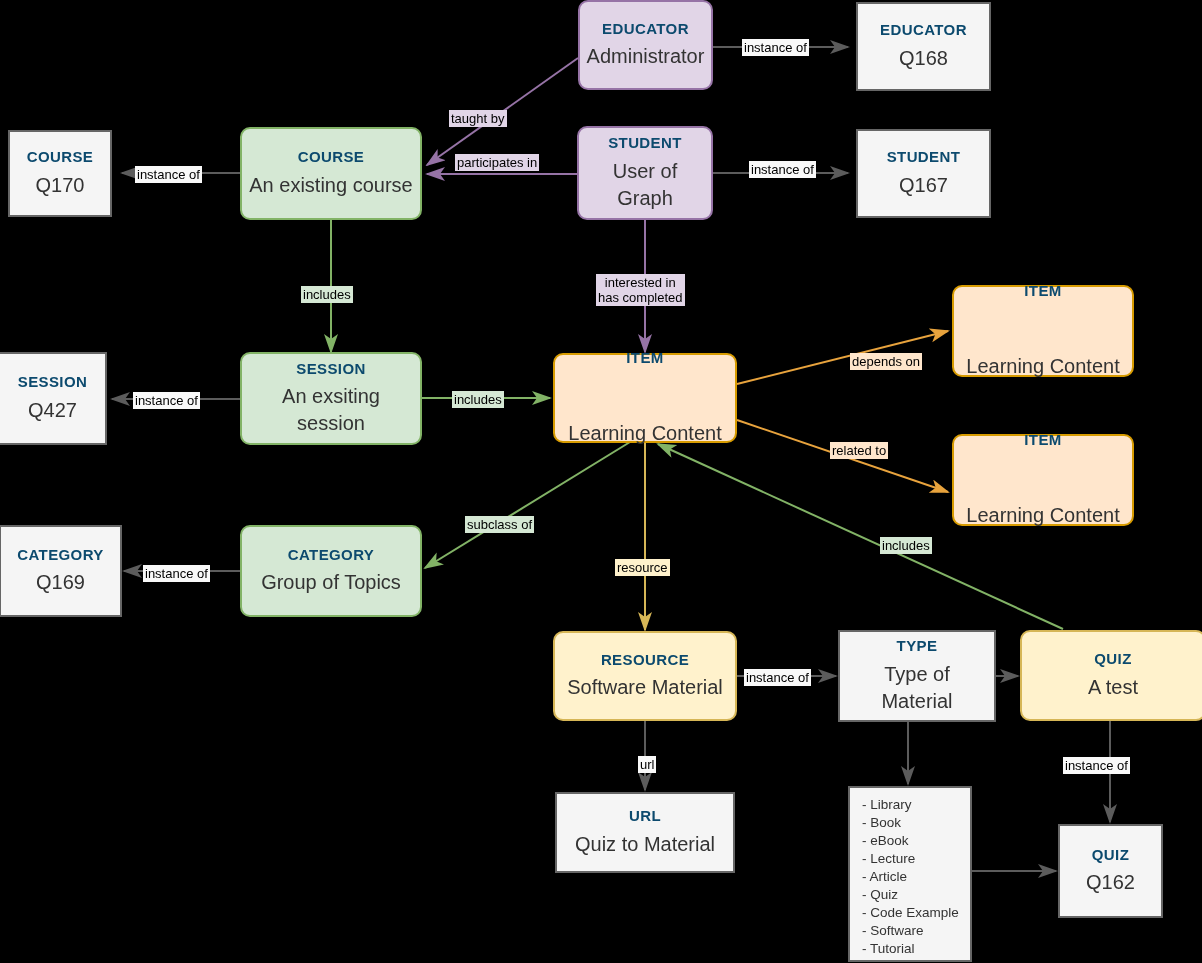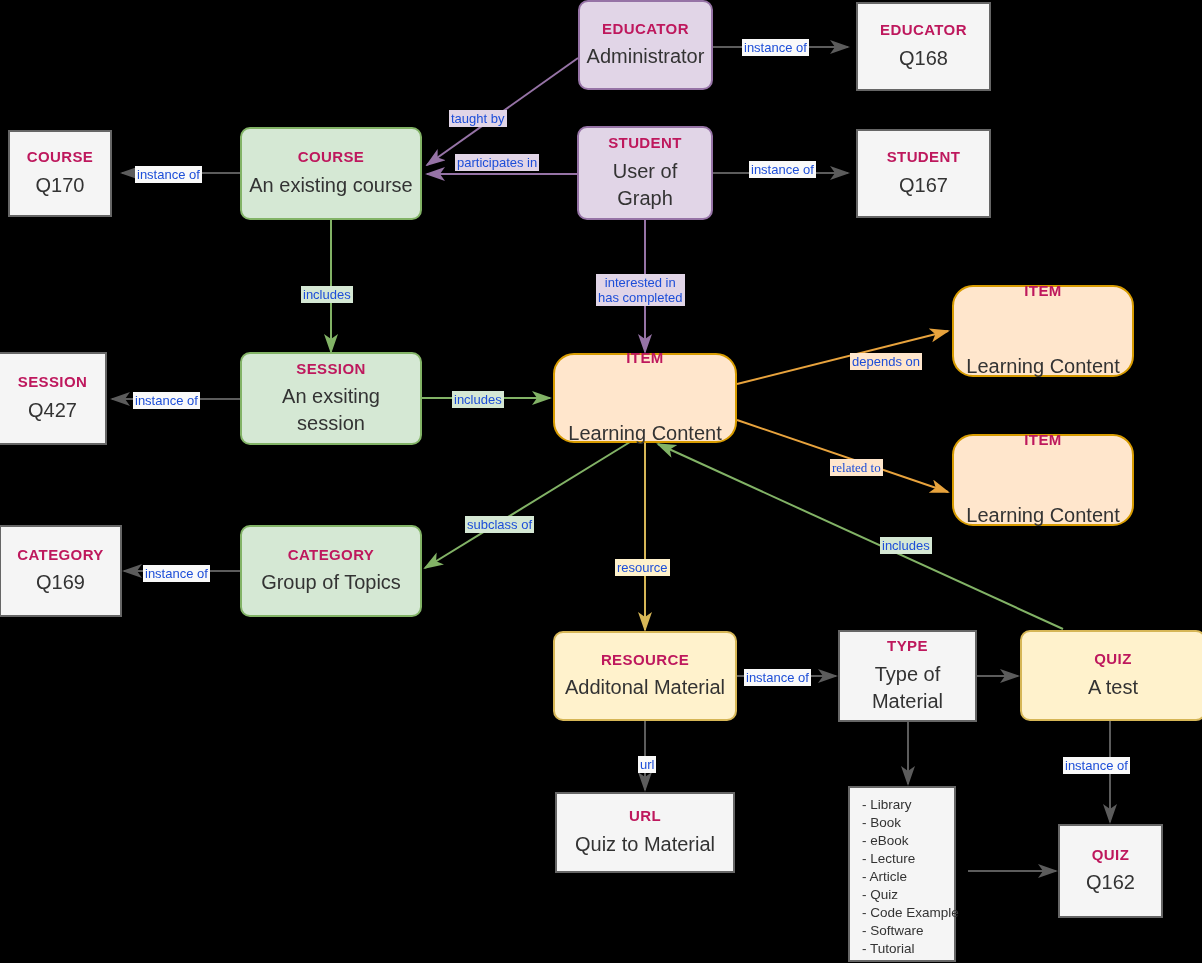--- a/index.html
+++ b/index.html
@@ -29,34 +29,34 @@
     display: flex;
     flex-direction: column;
     align-items: center;
     justify-content: center;
     text-align: center;
     padding: 4px 6px;
   }
   .node .title {
     font-weight: bold;
     font-size: 15px;
-    color: #be185d;
+    color: #0c4a6e;
     letter-spacing: 0.4px;
     line-height: 1.25;
   }
   .node .subtitle {
     font-size: 20px;
     color: #333333;
     line-height: 1.35;
     margin-top: 5px;
   }
   
   .n-green  { background: #d5e8d4; border: 2px solid #82b366; border-radius: 10px; }
   .n-purple { background: #e1d5e7; border: 2px solid #9673a6; border-radius: 10px; }
-  .n-orange { background: #ffe6cc; border: 2px solid #d79b00; border-radius: 21px; gap: 47px; }
+  .n-orange { background: #ffe6cc; border: 2px solid #d79b00; border-radius: 10px; gap: 47px; }
   .n-yellow { background: #fff2cc; border: 2px solid #d6b656; border-radius: 10px; }
   .n-gray   { background: #f5f5f5; border: 2px solid #666666; border-radius: 0; }
 
   .listbox {
     position: absolute;
     box-sizing: border-box;
     background: #f5f5f5;
     border: 2px solid #666666;
     padding: 8px 10px 8px 12px;
     text-align: left;
@@ -67,21 +67,21 @@
   .listbox .li {
     font-size: 13.5px;
     color: #333333;
     line-height: 18px;
     white-space: nowrap;
   }
 
   .edge-label {
     position: absolute;
     font-size: 13px;
-    color: #1d4ed8;
+    color: #000000;
     line-height: 15px;
     padding: 1px 2px;
     white-space: pre;
     text-align: center;
     box-sizing: border-box;
   }
   .lbl-gray   { background: #f9f9f9; }
   .lbl-green  { background: #d5e8d4; }
   .lbl-purple { background: #e1d5e7; }
   .lbl-orange { background: #ffe6cc; }
@@ -214,44 +214,44 @@
     <div class="subtitle">Q169</div>
   </div>
 
   <div class="node n-green" style="left:240px; top:525px; width:182px; height:92px;">
     <div class="title">CATEGORY</div>
     <div class="subtitle">Group of Topics</div>
   </div>
 
   <div class="node n-yellow" style="left:553px; top:631px; width:184px; height:90px;">
     <div class="title">RESOURCE</div>
-    <div class="subtitle">Additonal Material</div>
-  </div>
-
-  <div class="node n-gray" style="left:838px; top:630px; width:139px; height:92px;">
+    <div class="subtitle">Software Material</div>
+  </div>
+
+  <div class="node n-gray" style="left:838px; top:630px; width:158px; height:92px;">
     <div class="title">TYPE</div>
     <div class="subtitle">Type of Material</div>
   </div>
 
   <div class="node n-yellow" style="left:1020px; top:630px; width:186px; height:91px;">
     <div class="title">QUIZ</div>
     <div class="subtitle">A test</div>
   </div>
 
   <div class="node n-gray" style="left:555px; top:792px; width:180px; height:81px;">
     <div class="title">URL</div>
     <div class="subtitle">Quiz to Material</div>
   </div>
 
   <div class="node n-gray" style="left:1058px; top:824px; width:105px; height:94px;">
     <div class="title">QUIZ</div>
     <div class="subtitle">Q162</div>
   </div>
 
-  <div class="listbox" style="left:848px; top:786px; width:108px; height:176px;">
+  <div class="listbox" style="left:848px; top:786px; width:124px; height:176px;">
     <div class="li">- Library</div>
     <div class="li">- Book</div>
     <div class="li">- eBook</div>
     <div class="li">- Lecture</div>
     <div class="li">- Article</div>
     <div class="li">- Quiz</div>
     <div class="li">- Code Example</div>
     <div class="li">- Software</div>
     <div class="li">- Tutorial</div>
   </div>
@@ -270,21 +270,21 @@
 
   <div class="edge-label lbl-purple" style="left:596px; top:274px;">interested in
 has completed</div>
 
   <div class="edge-label lbl-gray" style="left:133px; top:392px;">instance of</div>
 
   <div class="edge-label lbl-green" style="left:452px; top:391px;">includes</div>
 
   <div class="edge-label lbl-orange" style="left:823px; top:353px;margin-left:27px;">depends on</div>
 
-  <div class="edge-label lbl-orange" style="left:830px; top:459px;font-family:Liberation Serif, serif;">related to</div>
+  <div class="edge-label lbl-orange" style="left:830px; top:442px;">related to</div>
 
   <div class="edge-label lbl-green" style="left:465px; top:516px;">subclass of</div>
 
   <div class="edge-label lbl-gray" style="left:143px; top:565px;">instance of</div>
 
   <div class="edge-label lbl-yellow" style="left:615px; top:559px;">resource</div>
 
   <div class="edge-label lbl-green" style="left:880px; top:537px;">includes</div>
 
   <div class="edge-label lbl-gray" style="left:744px; top:669px;">instance of</div>

